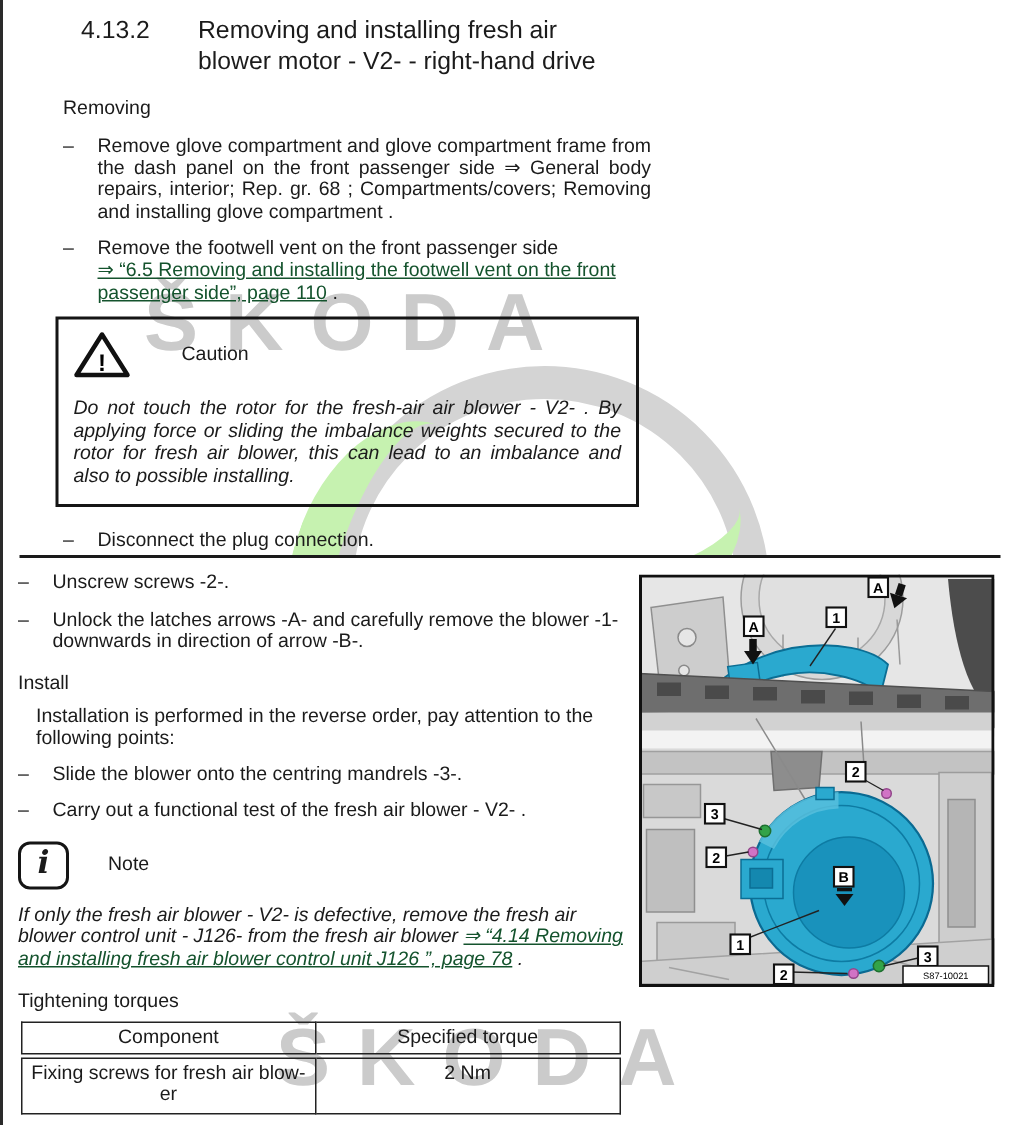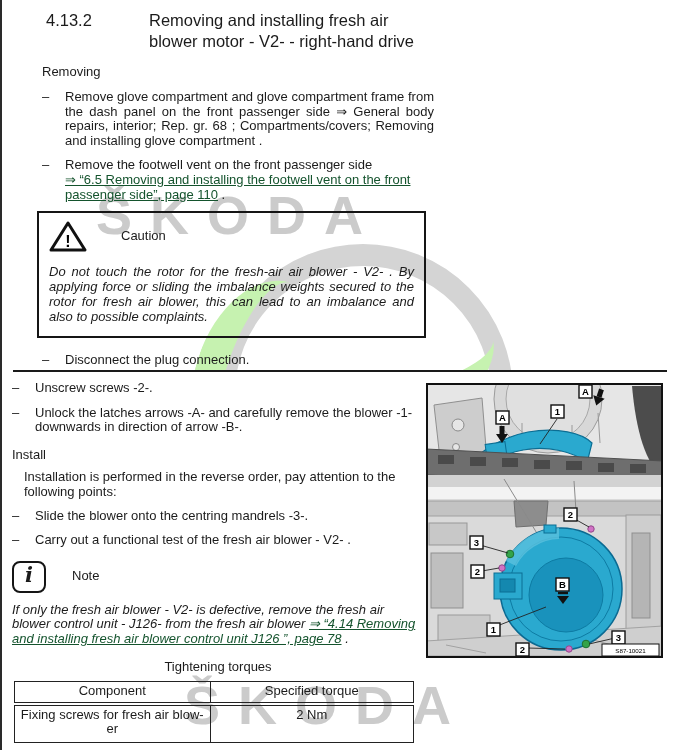--- a/index.html
+++ b/index.html
@@ -14,21 +14,21 @@
   .wm-ring{position:absolute;left:30px;top:16px;width:300px;height:300px;border:22px solid #d4d4d4;border-radius:50%;box-sizing:border-box;}
   .wm-wing1{position:absolute;left:12px;top:50px;width:130px;height:200px;border-left:30px solid #c6f2b0;border-radius:50%;transform:rotate(18deg);box-sizing:border-box;}
   .wm-wing2{position:absolute;left:56px;top:58px;width:256px;height:150px;border-bottom:38px solid #c6f2b0;border-radius:50%;transform:rotate(-10deg);box-sizing:border-box;}
 
   
   .content{position:absolute;inset:0;z-index:1;}
   .leftedge{position:absolute;left:0;top:0;width:2px;height:750px;background:#2a2a2a;}
   .divider{position:absolute;left:13px;top:370px;width:654px;height:2px;background:#1a1a1a;}
 
   .topsec{position:absolute;left:42px;top:8px;width:392px;font-size:13px;line-height:14.8px;}
-  .h1{display:flex;font-size:16.5px;line-height:21px;margin:2px 4px 13px;gap:25px;}
+  .h1{display:flex;font-size:16.5px;line-height:21px;margin:2px 12px 13px;}
   .h1 .num{width:78px;flex:none;}
   .h1 .ttl{width:302px;}
   .subhead{margin:0 0 10px;}
   .li{position:relative;padding-left:23px;margin:0 0 9px;}
   .li .dash{position:absolute;left:0;top:0;}
   .just{text-align:justify;}
   .reflink{color:#14532d;text-decoration:underline;cursor:pointer;}
 
   .caution-box{border:2px solid #151515;margin:3px 0 15px -5px;width:389px;box-sizing:border-box;padding:7px 10px 11px;background:transparent;}
   .cb-head{display:flex;align-items:center;margin-bottom:12px;}
@@ -37,21 +37,21 @@
   .cb-lead{margin:0 0 9px;}
 
   .lowersec{position:absolute;left:12px;top:381px;width:412px;font-size:13px;line-height:14.6px;}
   .lowersec .li{margin-bottom:10px;}
   .inhead{margin:13px 0 8px;}
   .intro{margin:0 12px 9px;}
   .note-head{display:flex;align-items:center;margin:13px 0 10px;}
   .note-icon{width:34px;height:32px;border:2px solid #151515;border-radius:8px;box-sizing:border-box;display:flex;align-items:center;justify-content:center;font-family:"DejaVu Serif",serif;font-style:italic;font-weight:bold;font-size:21px;padding-bottom:2px;}
   .note-head .nh-label{margin-left:26px;}
   .notepara{margin:9px 0 13px;}
-  .torque-head{margin:12px 0 7px;text-align:center;}
+  .torque-head{margin:12px 0 7px;}
 
   table.torque{border-collapse:collapse;width:400px;margin-left:2px;background:transparent;}
   .torque th,.torque td{border:1.5px solid #222;font-weight:normal;font-size:13px;text-align:center;padding:2px 3px;vertical-align:top;}
   .torque th{border-bottom:4px double #222;padding:2px 3px 3px;}
   .torque td{height:32px;}
   .pre{white-space:pre-line;}
 
   .figure{position:absolute;left:426px;top:383px;width:237px;height:275px;}
   .figure svg{display:block;}
   .figlabel{font-weight:bold;font-size:9.5px;font-family:"Liberation Sans",sans-serif;}
@@ -94,21 +94,21 @@
       </div>
 
       <div class="caution-box">
         <div class="cb-head">
           <svg width="38" height="33" viewBox="0 0 38 33">
             <path d="M19 3 L36 30 L2 30 Z" fill="none" stroke="#111" stroke-width="3" stroke-linejoin="round"></path>
             <text x="19" y="27" text-anchor="middle" font-size="16" font-weight="bold" font-family="Liberation Sans, sans-serif">!</text>
           </svg>
           <span class="cb-label">Caution</span>
         </div>
-        <div class="italic just">Do not touch the rotor for the fresh-air air blower - V2- . By applying force or sliding the imbalance weights secured to the rotor for fresh air blower, this can lead to an imbalance and also to possible complaints.</div>
+        <div class="italic just">Do not touch the rotor for the fresh-air air blower - V2- . By applying force or sliding the imbalance weights secured to the rotor for fresh air blower, this can lead to an imbalance and also to possible installing.</div>
       </div>
 
       <div class="li">
         <span class="dash">–</span>
         <span>Disconnect the plug connection.</span>
       </div>
     </div>
 
     <div class="divider"></div>
 

